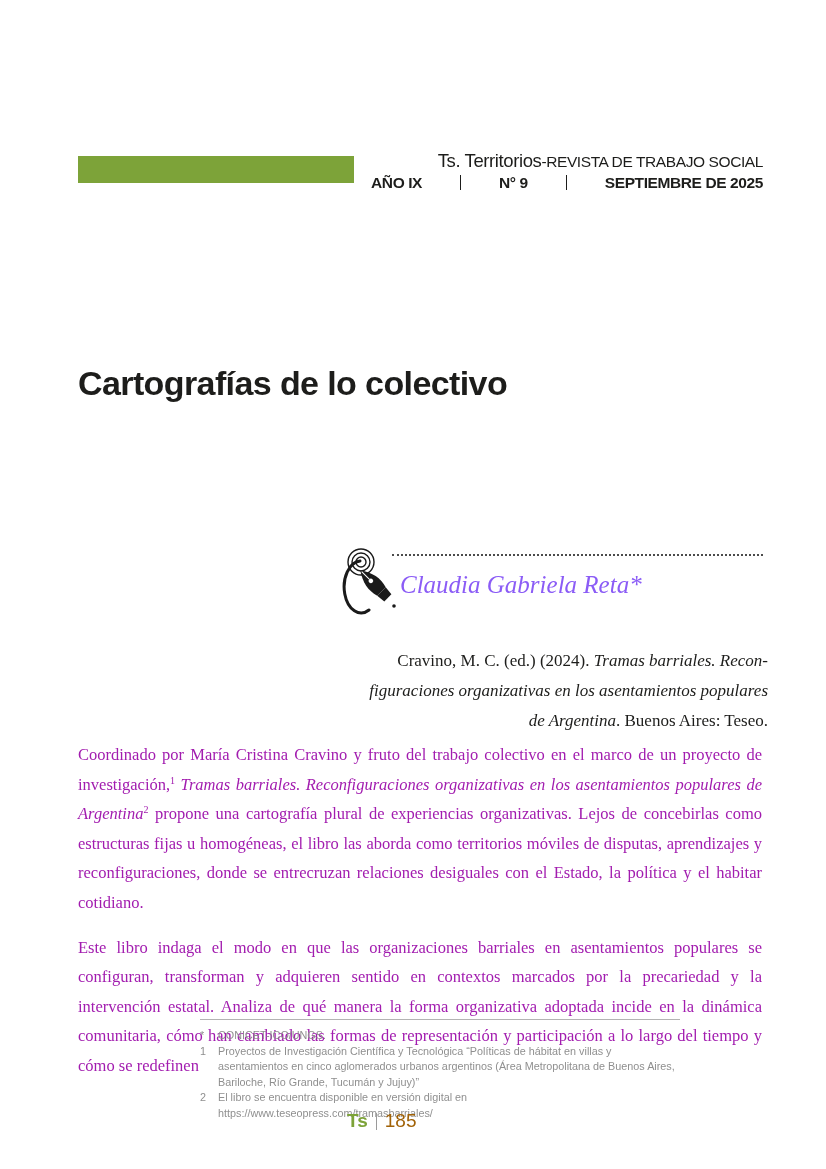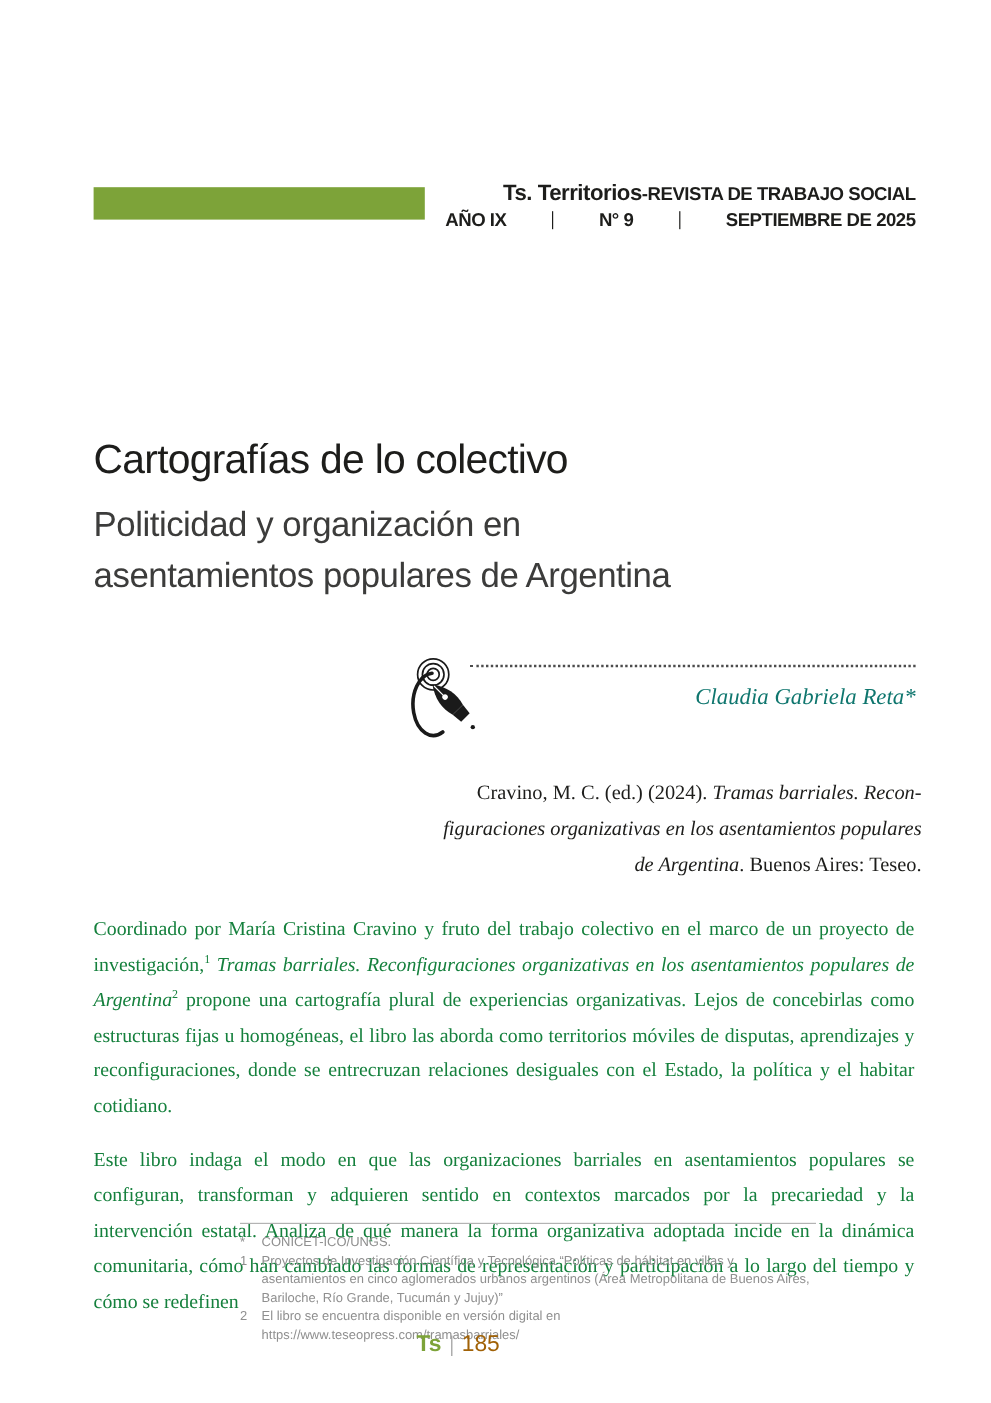--- a/index.html
+++ b/index.html
@@ -15,69 +15,69 @@
   
   .green-bar{
     position:absolute;left:78px;top:156px;
     width:276px;height:27px;
     background:#7da339;
   }
   .journal-head{
     position:absolute;right:63px;top:150px;
     text-align:right;color:#1d1d1b;letter-spacing:-0.4px;
   }
-  .jline1{font-size:15.5px;font-weight:bold;line-height:21px;white-space:nowrap;}
+  .jline1{font-size:15.5px;font-weight:normal;line-height:21px;white-space:nowrap;}
   .jname{font-size:18.5px;}
   .jline2{
     font-size:15.5px;font-weight:bold;line-height:21px;
     display:flex;justify-content:flex-end;align-items:center;white-space:nowrap;gap:31px;
   }
   .vsep{
     display:inline-block;width:0;height:15px;
     border-left:1.5px solid #1d1d1b;margin:0 7px;
   }
 
   
   .article-title{
     position:absolute;left:78px;top:364px;margin:0;
-    font-size:34px;font-weight:normal;letter-spacing:-0.6px;color:#1d1d1b;
+    font-size:34px;font-weight:bold;letter-spacing:-0.6px;color:#1d1d1b;
   }
   .article-subtitle{
     position:absolute;left:78px;top:417px;margin:0;
     font-size:29px;font-weight:400;letter-spacing:-0.4px;
     color:#3c3c3b;line-height:42px;white-space:nowrap;
   }
 
   
   .author-icon{position:absolute;left:336px;top:546px;width:66px;height:70px;}
   .dotted-rule{
     position:absolute;left:392px;top:554px;width:371px;height:0;
     border-top:2px dotted #4c4c4c;
   }
   .author-name{
     position:absolute;left:400px;top:571px;width:363px;
-    text-align:right;
+    text-align:left;
     font-family:"Liberation Serif","DejaVu Serif",serif;
-    font-style:italic;font-size:19px;color:#0f766e;
+    font-style:italic;font-size:25px;color:#8b5cf6;
   }
 
   
   .citation{
     position:absolute;left:340px;top:646px;width:428px;
     text-align:right;
     font-family:Liberation Serif, serif;
     font-size:17px;line-height:30px;color:#1d1d1b;
   }
   .it{font-style:italic;}
 
   
   .body-text{
-    position:absolute;left:78px;top:759px;width:684px;
+    position:absolute;left:78px;top:740px;width:684px;
     font-family:"Liberation Serif","DejaVu Serif",serif;
-    font-size:16.5px;line-height:29.6px;color:#15803d;
+    font-size:16.5px;line-height:29.6px;color:#a21caf;
     text-align:justify;
   }
   .body-text p{margin:0 0 15px 0;}
   .body-text sup{font-size:10px;line-height:0;}
 
   
   .footnotes{
     position:absolute;left:200px;top:1019px;width:480px;
     color:#8f8f8f;font-size:10.8px;line-height:15.6px;
   }
@@ -108,21 +108,20 @@
     <div class="jline2">
       <span>AÑO IX</span>
       <span class="vsep"></span>
       <span>N° 9</span>
       <span class="vsep"></span>
       <span>SEPTIEMBRE DE 2025</span>
     </div>
   </div>
 
   <h1 class="article-title">Cartografías de lo colectivo</h1>
-  <h2 class="article-subtitle"><span>Politicidad y organización en</span><br><span>asentamientos populares de Argentina</span></h2>
 
   <svg class="author-icon" viewBox="0 0 66 70" xmlns="http://www.w3.org/2000/svg">
 
     <circle cx="25" cy="16" r="5" fill="none" stroke="#1a1a1a" stroke-width="1.4"></circle>
     <circle cx="25" cy="16" r="9" fill="none" stroke="#1a1a1a" stroke-width="1.4"></circle>
     <circle cx="25" cy="16" r="13" fill="none" stroke="#1a1a1a" stroke-width="1.4"></circle>
 
     <path d="M24 15 A 17 26 0 1 0 33 64" fill="none" stroke="#1a1a1a" stroke-width="3" stroke-linecap="round"></path>
 
     <g transform="translate(37,37) rotate(135)">

